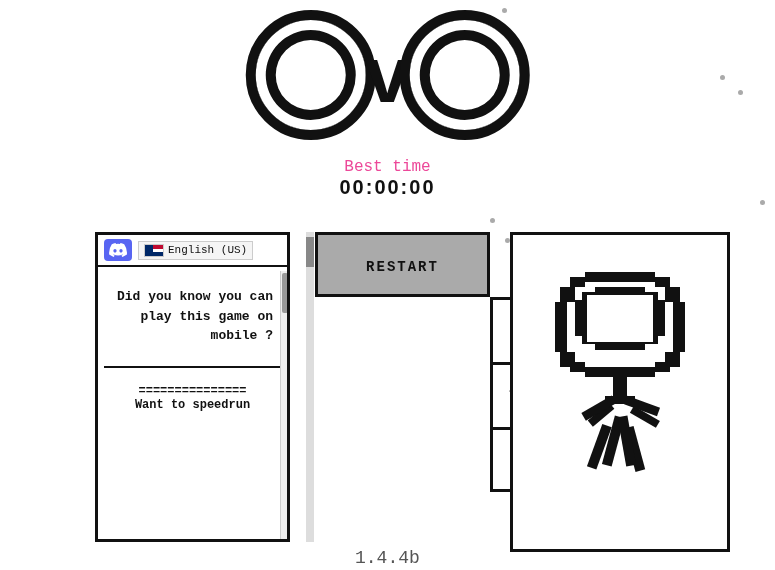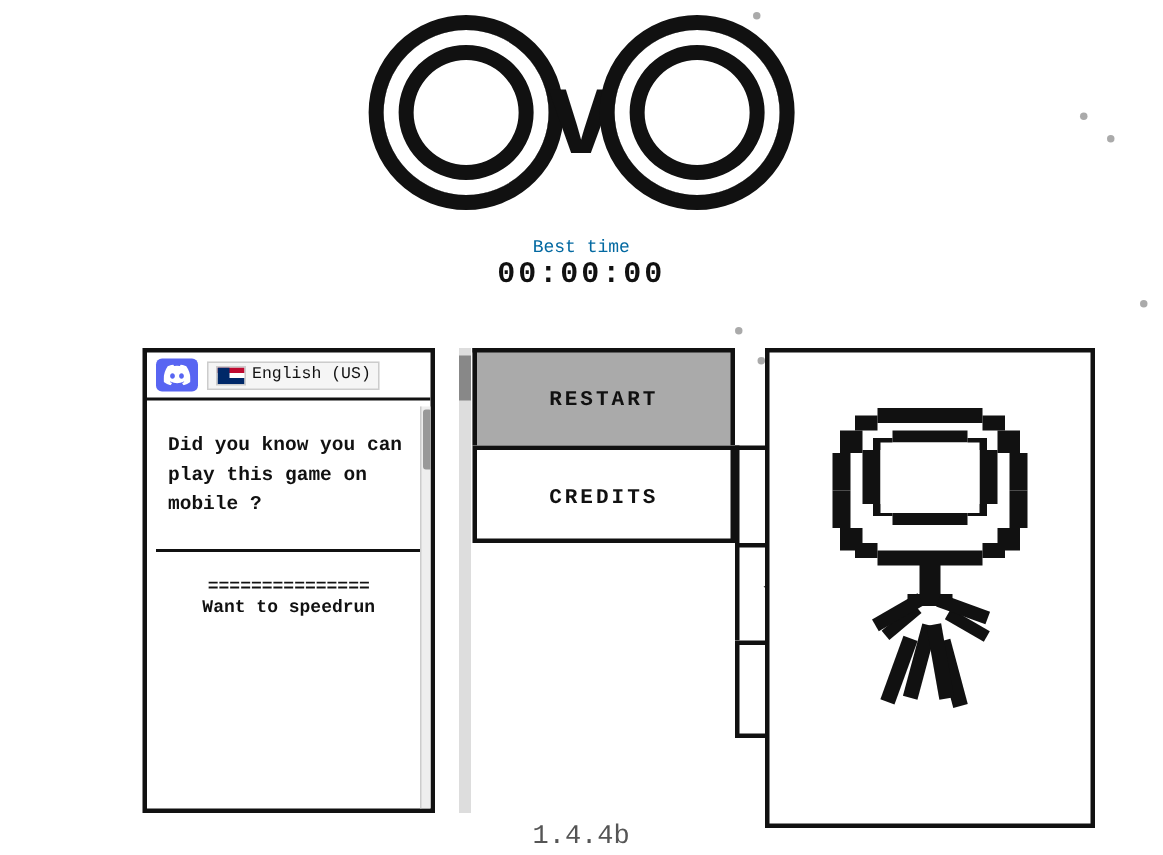--- a/index.html
+++ b/index.html
@@ -45,30 +45,30 @@
     
     #best-time-area {
       position: absolute;
       top: 158px;
       left: 50%;
       transform: translateX(-50%);
       text-align: center;
     }
 
     #best-time-label {
-      font-size: 12px;
-      color: #0369a1;
+      font-size: 16px;
+      color: #ec4899;
       font-family: 'Courier New', monospace;
     }
 
     #best-time-value {
       font-size: 20px;
       font-weight: bold;
       color: #111;
-      font-family: Liberation Mono, monospace;
+      font-family: Liberation Sans, sans-serif;
       letter-spacing: 2px;
     }
 
     
     #left-panel {
       position: absolute;
       left: 95px;
       top: 232px;
       width: 195px;
       height: 310px;
@@ -150,21 +150,21 @@
       border-radius: 2px;
     }
 
     #left-panel-content {
       padding: 20px 14px 10px 14px;
       font-size: 13px;
       font-family: 'Courier New', monospace;
       font-weight: bold;
       line-height: 1.5;
       color: #111;
-      text-align: left;
+      text-align: right;
     }
 
     #left-panel-divider {
       margin: 10px 6px;
       border: none;
       border-top: 2px solid #111;
     }
 
     #left-panel-bottom {
       padding: 6px 14px;
@@ -351,21 +351,20 @@
     <div id="left-panel-scroll-thumb"></div>
   </div>
 </div>
 
 <div id="left-scroll-indicator">
   <div id="left-scroll-indicator-bar"></div>
 </div>
 
 <div id="center-panel">
   <button class="menu-btn restart-btn">RESTART</button>
-  <button class="menu-btn credits-btn">CREDITS</button>
 </div>
 
 <div id="side-icons">
   <div class="icon-btn">
     <svg width="32" height="32" viewBox="0 0 32 32" fill="none" stroke="#111" stroke-width="3">
       <circle cx="16" cy="16" r="11"></circle>
       <circle cx="16" cy="16" r="5"></circle>
     </svg>
   </div>
   <div class="icon-btn">

